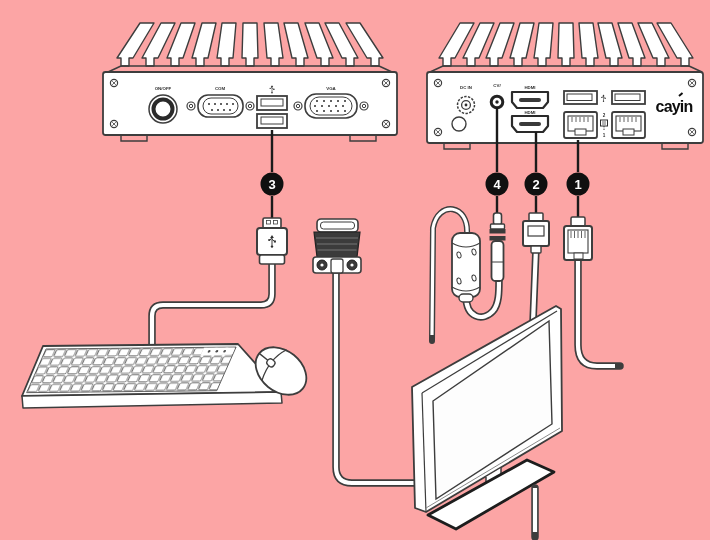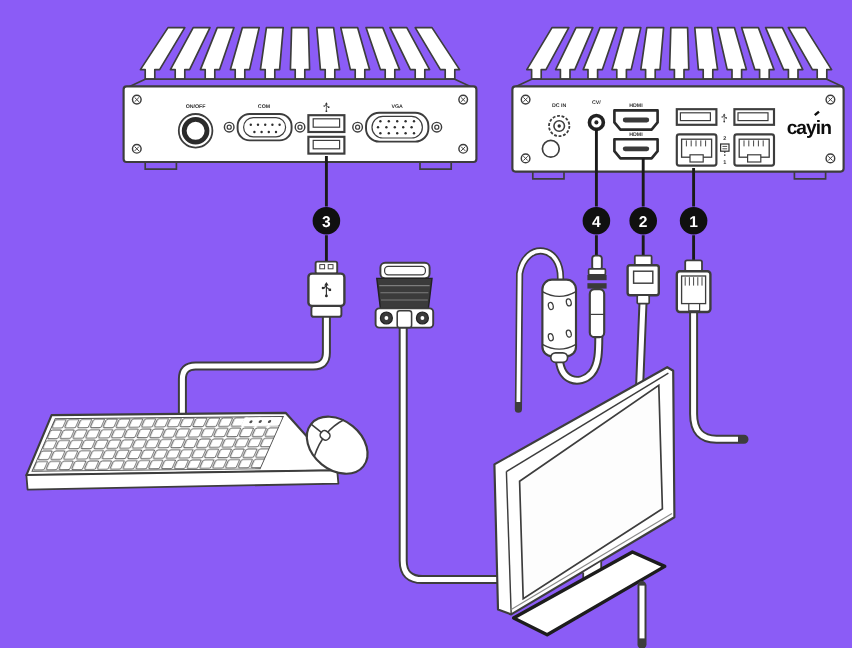--- a/index.html
+++ b/index.html
@@ -1,16 +1,16 @@
 <!DOCTYPE html>
 <html><head>
 <meta charset="utf-8">
 <style>
   html,body{margin:0;padding:0;background:#ffffff;}
-  .stage{width:710px;height:540px;background:#8b5cf6;position:relative;overflow:hidden;}
+  .stage{width:710px;height:540px;background:#fca5a5;position:relative;overflow:hidden;}
   svg{display:block;}
   text{font-family:"Liberation Sans", sans-serif;}
   .tinylabel{font-size:4.4px;font-weight:bold;fill:#2e2e2e;}
   .badgenum{font-size:13px;font-weight:bold;fill:#ffffff;}
   .brand{font-size:16px;font-weight:900;fill:#0d0d0d;letter-spacing:-0.8px;}
   .lannum{font-size:4.6px;font-weight:bold;fill:#2e2e2e;}
 </style>
 </head>
 <body>
 

